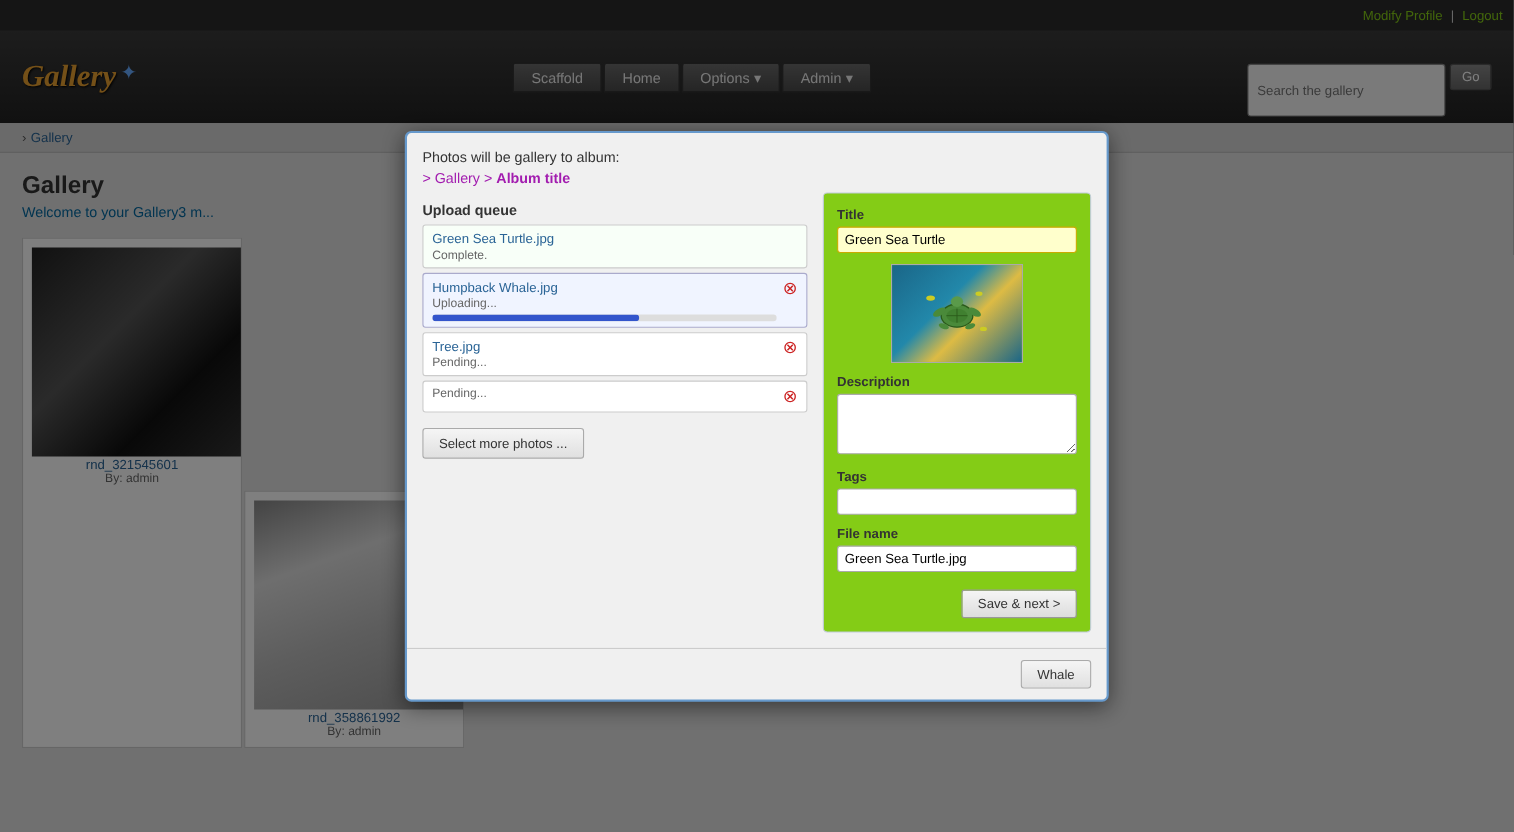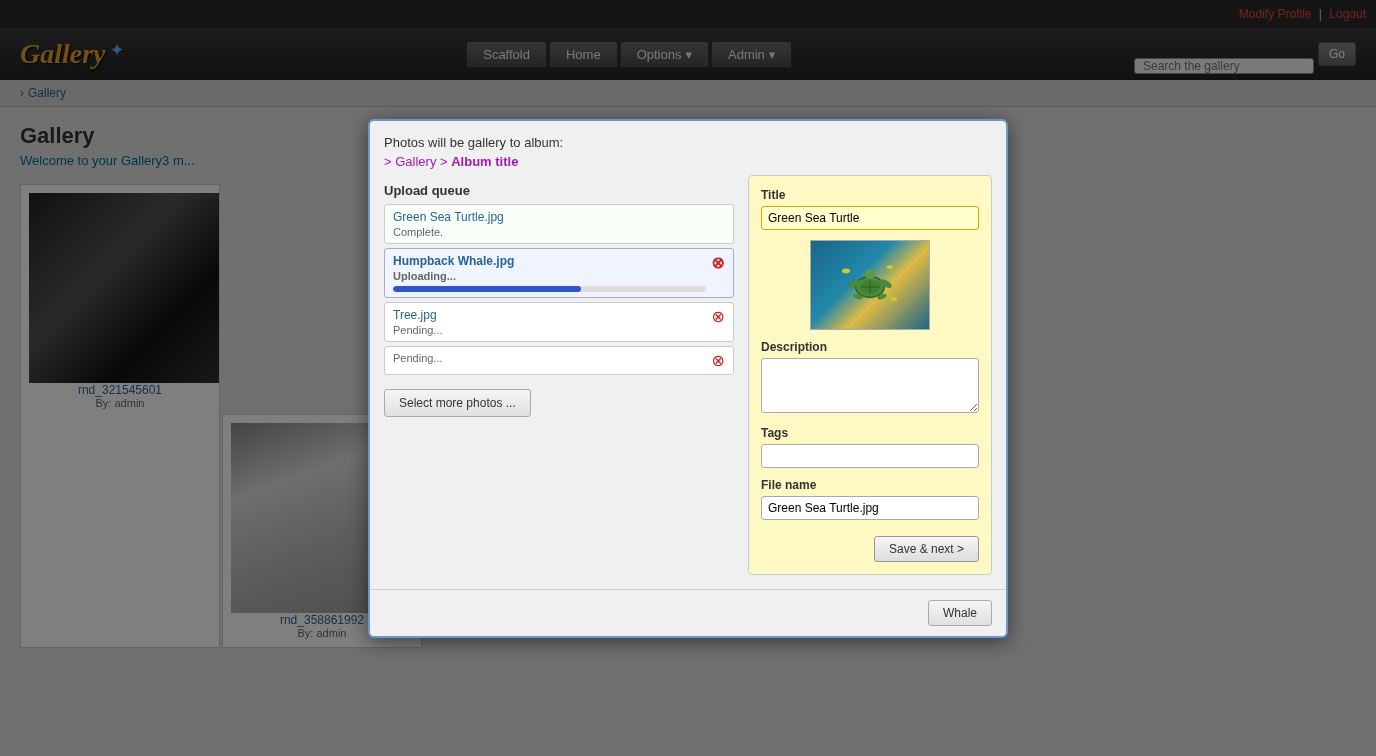--- a/index.html
+++ b/index.html
@@ -11,21 +11,21 @@
       display: flex;
       align-items: center;
       justify-content: space-between;
       padding: 0 10px;
       height: 28px;
     }
     .topbar-links {
       color: #ccc;
       font-size: 12px;
     }
-    .topbar-links a { color: #ef4444; text-decoration: none; }
+    .topbar-links a { color: #84cc16; text-decoration: none; }
     .topbar-links span { margin: 0 4px; }
 
     
     .header {
       background: linear-gradient(to bottom, #3a3a3a, #222);
       padding: 6px 20px;
       display: flex;
       align-items: center;
       justify-content: space-between;
     }
@@ -62,21 +62,21 @@
       display: flex;
       align-items: center;
       gap: 4px;
     }
     .search-area {
       display: flex;
       align-items: center;
       gap: 4px;
     }
     .search-input {
-      padding: 0 8px;
+      padding: 16px 8px;
       border: 1px solid #888;
       border-radius: 3px;
       font-size: 12px;
       width: 180px;
       color: #404040;
       background: #f5f5f5;
       margin-top: 24px;
     }
     .search-btn {
       background: linear-gradient(to bottom, #888, #666);
@@ -191,21 +191,21 @@
     .dialog-body {
       display: flex;
       padding: 14px;
       gap: 14px;
     }
     .dialog-left {
       flex: 0 0 350px;
     }
     .dialog-right {
       flex: 1;
-      background: #fef9c3;
+      background: #84cc16;
       border: 1px solid #c0ccd8;
       border-radius: 4px;
       padding: 12px;
       margin-top: 40px;
     }
 
     .upload-to-label {
       font-size: 13px;
       color: #333;
       margin-bottom: 4px;
@@ -233,21 +233,20 @@
       display: flex;
       align-items: flex-start;
       justify-content: space-between;
     }
     .queue-item.complete {
       background: #f8fff8;
     }
     .queue-item.uploading {
       background: #f0f4ff;
       border-color: #aac;
-      font-weight: bold;
     }
     .queue-item.pending {
       background: #fff;
     }
     .queue-item-info { flex: 1; }
     .queue-item-name {
       font-size: 12px;
       color: #2a6496;
       margin-bottom: 2px;
     }

